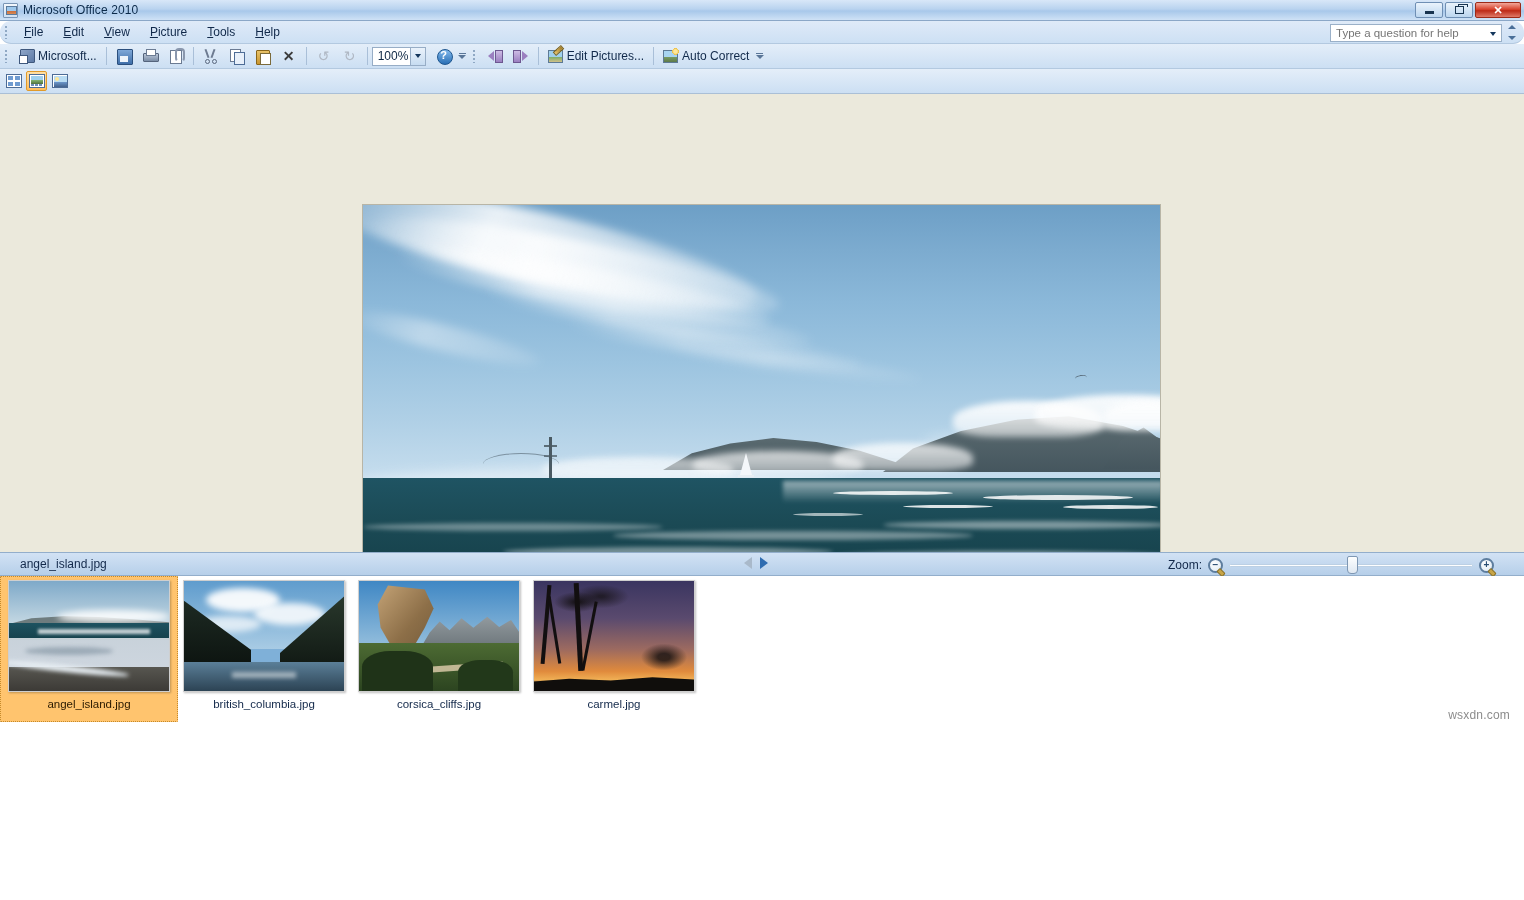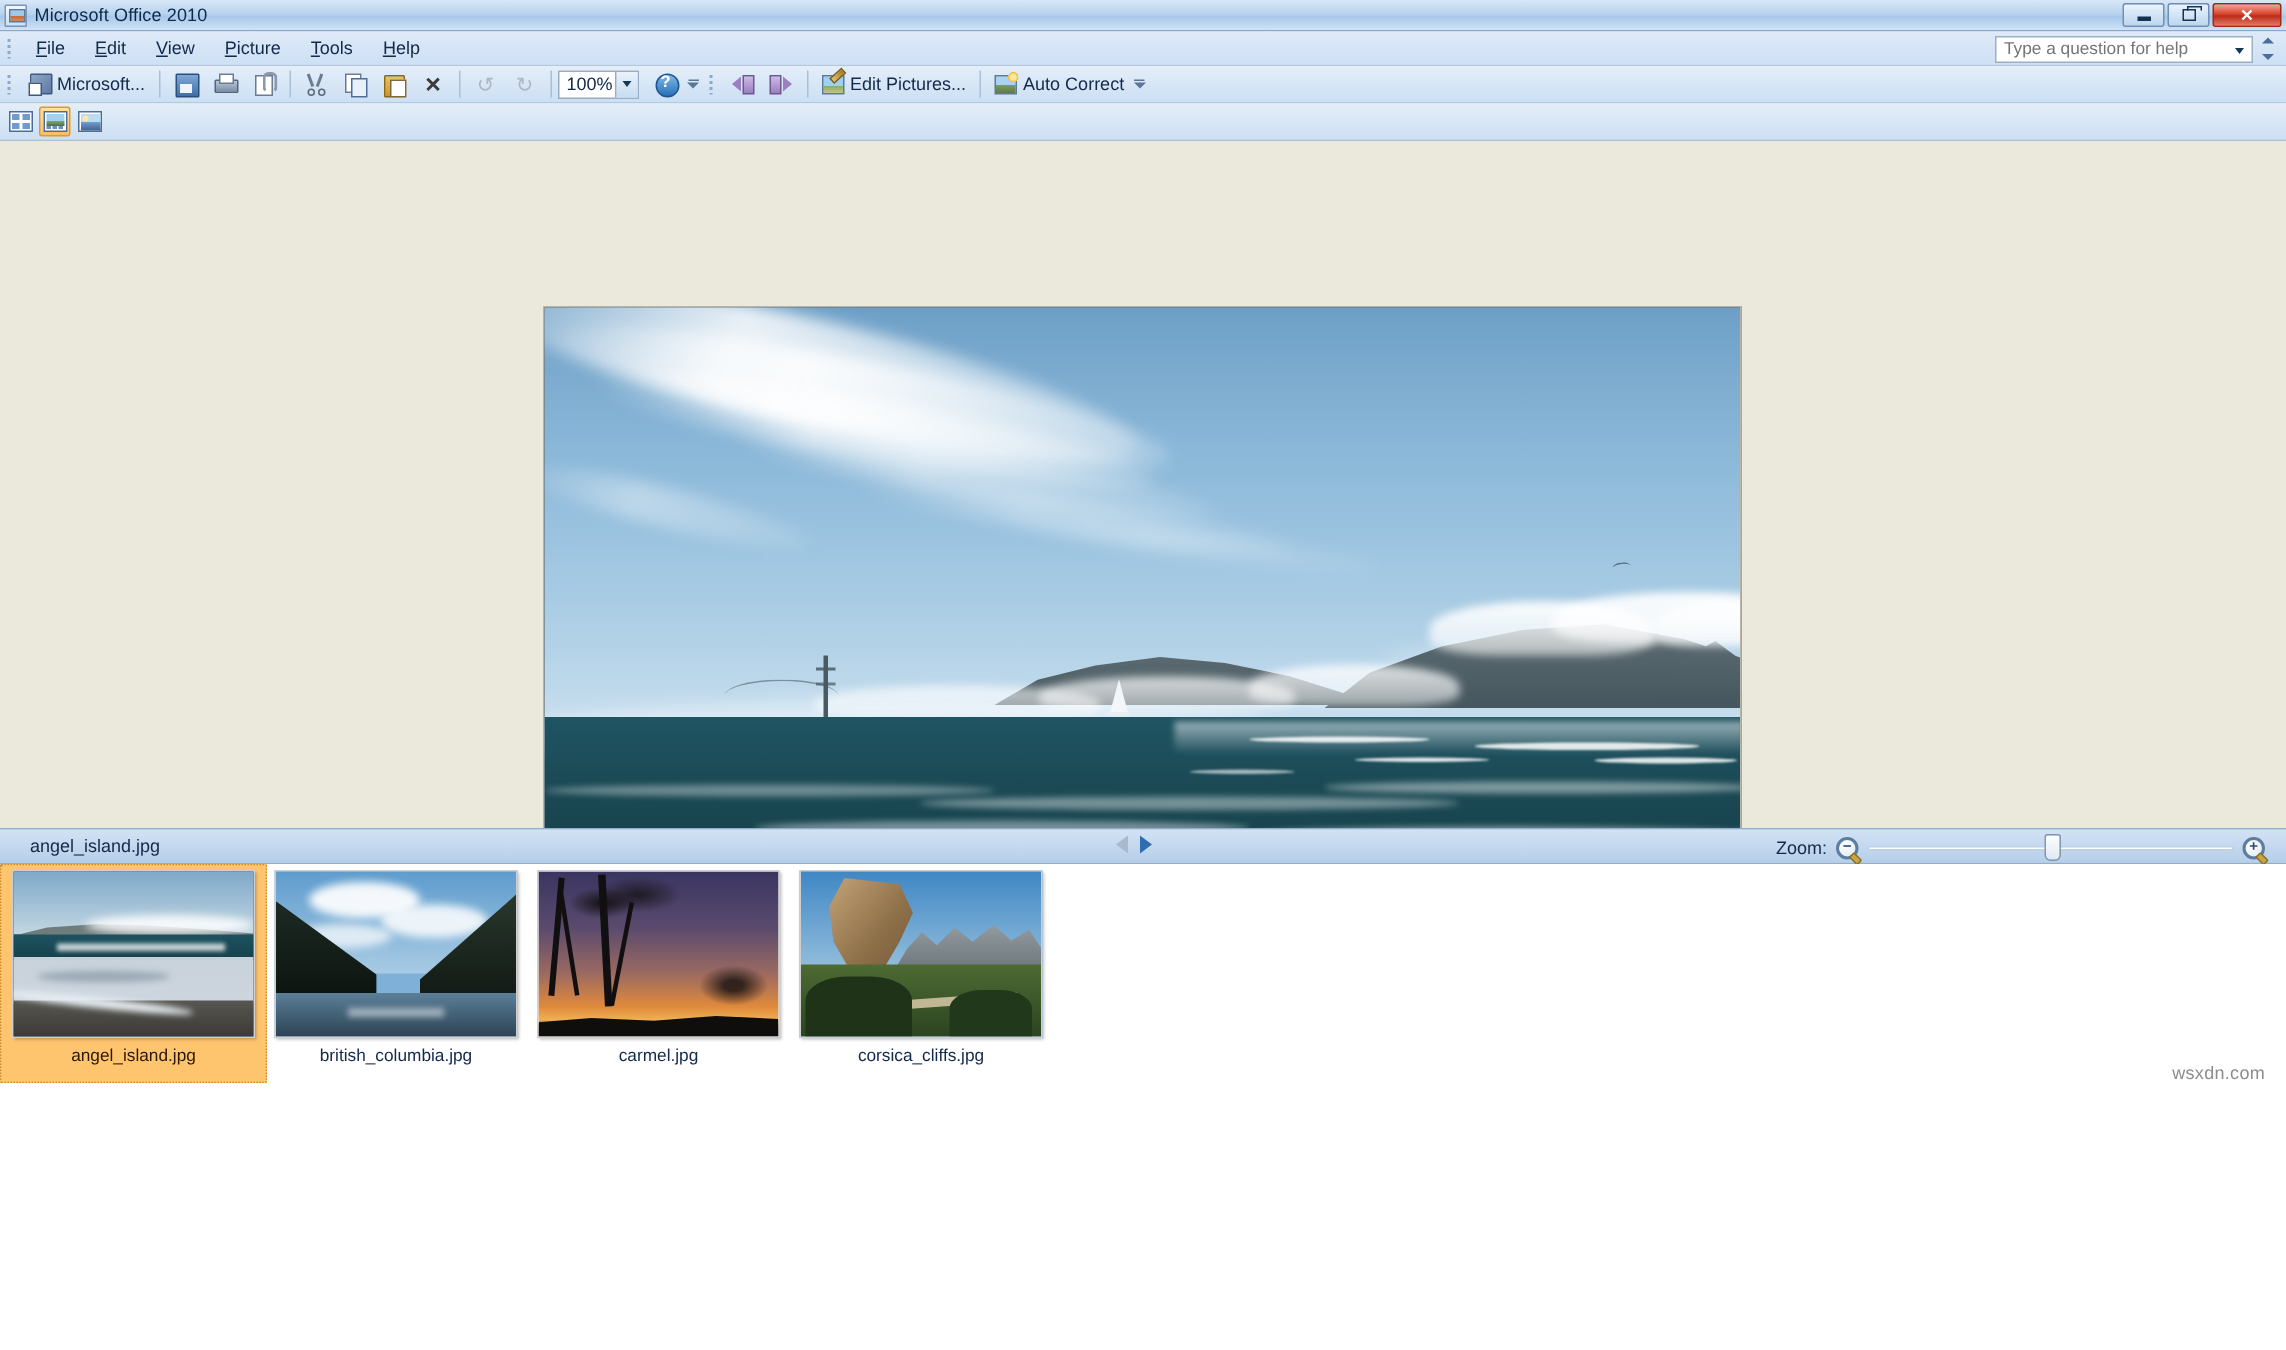--- a/index.html
+++ b/index.html
@@ -55,21 +55,21 @@
   .restore-sq::after {
     content:""; position:absolute; left:2px; top:-3px; width:8px; height:2px;
     border:1px solid #17334f; border-bottom:none; background:transparent;
   }
 
   
   .menubar {
     height: 23px; flex: 0 0 23px;
     background: linear-gradient(to bottom,#dfeaf8,#cde0f4);
     border-bottom: 1px solid #b3c9e0;
-    display: flex; align-items: center; position: relative;
+    display: flex; align-items: center; position: relative; border-radius: 11px;
   }
   .grip { width: 9px; height: 17px; margin: 0 3px 0 2px; position: relative; }
   .grip::before {
     content:""; position:absolute; left:3px; top:2px; width:2px; height:13px;
     background-image: repeating-linear-gradient(to bottom,#8fa8c4 0 2px, transparent 2px 4px);
   }
   .menu-item {
     padding: 3px 10px; font-size: 12px; color: #11294a; cursor: default; white-space: nowrap;
   }
   .menu-item u { text-decoration: underline; }
@@ -266,21 +266,21 @@
     background: linear-gradient(to bottom,#d2e2f4,#b6cfe9);
     border-top: 1px solid #93aecb; border-bottom:1px solid #93aecb;
     display:flex; align-items:center; position:relative;
   }
   .status-file { font-size: 12px; color:#13294a; margin-left: 20px; }
   .nav-arrows { position:absolute; left:744px; top:4px; display:flex; gap:8px; align-items:center; }
   .navtri { width:0;height:0; }
   .navtri.prev { border-top:6px solid transparent;border-bottom:6px solid transparent;border-right:8px solid #a9b9ca; }
   .navtri.next { border-top:6px solid transparent;border-bottom:6px solid transparent;border-left:8px solid #2f6cb0; }
   .zoom-area {
-    position:absolute; right: 14px; top:0; height:24px; display:flex; align-items:center; gap:6px;
+    position:absolute; right: 30px; top:0; height:24px; display:flex; align-items:center; gap:6px;
   }
   .zoom-label { font-size:12px; color:#13294a; }
   .mag {
     width:15px;height:15px;border-radius:50%;border:2px solid #5d7d9e;position:relative;
     background:radial-gradient(circle at 35% 30%,#ffffff,#dce8f2);
   }
   .mag::after{content:"";position:absolute;right:-4px;bottom:-4px;width:6px;height:3px;background:#c8a548;
     border:1px solid #8a7024;transform:rotate(45deg);border-radius:1px;}
   .mag .sign{position:absolute;left:0;right:0;top:0;bottom:0;display:flex;align-items:center;justify-content:center;
     font-size:10px;color:#2a4e73;font-weight:bold;line-height:1;}
@@ -600,50 +600,50 @@
              clip-path:polygon(0% 0%,100% 72%,100% 100%,0% 100%);"></div>
         <div style="position:absolute;right:0;top:14%;width:40%;height:66%;background:linear-gradient(to bottom,#29382c,#101813);
              clip-path:polygon(100% 0%,0% 78%,0% 100%,100% 100%);"></div>
         <div style="position:absolute;left:0;right:0;bottom:0;height:26%;background:linear-gradient(to bottom,#5b7f98,#2c4354);"></div>
         <div style="position:absolute;left:30%;bottom:12%;width:40%;height:5%;background:rgba(255,255,255,.5);filter:blur(2px);"></div>
       </div>
       <div class="thumb-label">british_columbia.jpg</div>
     </div>
 
     <div class="thumb">
+      <div class="thumb-img" style="background:#69a7d6;">
+        <div style="position:absolute;left:0;right:0;top:0;height:58%;background:linear-gradient(to bottom,#3f87c4,#92bddc);"></div>
+        <div style="position:absolute;right:0;top:26%;width:62%;height:36%;background:linear-gradient(to bottom,#9aa2a6,#6b7479);
+             clip-path:polygon(0% 100%,10% 58%,20% 30%,30% 52%,42% 22%,54% 46%,68% 18%,80% 44%,92% 26%,100% 56%,100% 100%);"></div>
+        <div style="position:absolute;left:8%;top:4%;width:46%;height:62%;
+             background:linear-gradient(130deg,#c8a77a,#8d6f48 55%,#6d5638);
+             clip-path:polygon(22% 0%,72% 6%,84% 34%,72% 62%,58% 88%,30% 96%,12% 62%,8% 28%);"></div>
+        <div style="position:absolute;left:0;right:0;bottom:0;height:44%;background:linear-gradient(to bottom,#4d6b33,#2c4420);"></div>
+        <div style="position:absolute;left:10%;bottom:18%;width:80%;height:5%;background:#cfc2a0;transform:rotate(-4deg);opacity:.9;"></div>
+        <div style="position:absolute;left:2%;bottom:0;width:44%;height:36%;background:#1f3318;border-radius:40% 40% 0 0;"></div>
+        <div style="position:absolute;right:4%;bottom:0;width:34%;height:28%;background:#22381a;border-radius:40% 40% 0 0;"></div>
+      </div>
+      <div class="thumb-label">corsica_cliffs.jpg</div>
+    </div>
+
+    <div class="thumb">
       <div class="thumb-img" style="background:linear-gradient(to bottom,#3a3560 0%,#5a4a6e 34%,#9c6a60 62%,#e08a3c 82%,#f0b055 90%,#2a2420 95%,#151210 100%);">
         <div style="position:absolute;left:6%;top:4%;width:4px;height:72%;background:#120f10;transform:rotate(5deg);"></div>
         <div style="position:absolute;left:12%;top:14%;width:3px;height:62%;background:#120f10;transform:rotate(-9deg);"></div>
         <div style="position:absolute;left:26%;top:2%;width:5px;height:80%;background:#120f10;transform:rotate(-3deg);"></div>
         <div style="position:absolute;left:34%;top:18%;width:3px;height:64%;background:#120f10;transform:rotate(11deg);"></div>
         <div style="position:absolute;left:10%;top:8%;width:34%;height:22%;
              background:radial-gradient(ellipse,rgba(18,15,16,.85) 8%,transparent 60%);"></div>
         <div style="position:absolute;left:22%;top:2%;width:40%;height:24%;
              background:radial-gradient(ellipse,rgba(18,15,16,.7) 6%,transparent 62%);"></div>
         <div style="position:absolute;left:66%;top:56%;width:30%;height:26%;
              background:radial-gradient(ellipse,rgba(18,15,16,.8) 18%,transparent 68%);"></div>
         <div style="position:absolute;left:0;right:0;bottom:0;height:16%;background:#100e0c;
              clip-path:polygon(0% 46%,22% 30%,48% 40%,74% 22%,100% 34%,100% 100%,0% 100%);"></div>
       </div>
       <div class="thumb-label">carmel.jpg</div>
     </div>
 
-    <div class="thumb">
-      <div class="thumb-img" style="background:#69a7d6;">
-        <div style="position:absolute;left:0;right:0;top:0;height:58%;background:linear-gradient(to bottom,#3f87c4,#92bddc);"></div>
-        <div style="position:absolute;right:0;top:26%;width:62%;height:36%;background:linear-gradient(to bottom,#9aa2a6,#6b7479);
-             clip-path:polygon(0% 100%,10% 58%,20% 30%,30% 52%,42% 22%,54% 46%,68% 18%,80% 44%,92% 26%,100% 56%,100% 100%);"></div>
-        <div style="position:absolute;left:8%;top:4%;width:46%;height:62%;
-             background:linear-gradient(130deg,#c8a77a,#8d6f48 55%,#6d5638);
-             clip-path:polygon(22% 0%,72% 6%,84% 34%,72% 62%,58% 88%,30% 96%,12% 62%,8% 28%);"></div>
-        <div style="position:absolute;left:0;right:0;bottom:0;height:44%;background:linear-gradient(to bottom,#4d6b33,#2c4420);"></div>
-        <div style="position:absolute;left:10%;bottom:18%;width:80%;height:5%;background:#cfc2a0;transform:rotate(-4deg);opacity:.9;"></div>
-        <div style="position:absolute;left:2%;bottom:0;width:44%;height:36%;background:#1f3318;border-radius:40% 40% 0 0;"></div>
-        <div style="position:absolute;right:4%;bottom:0;width:34%;height:28%;background:#22381a;border-radius:40% 40% 0 0;"></div>
-      </div>
-      <div class="thumb-label">corsica_cliffs.jpg</div>
-    </div>
-
 
   </div>
 
   <div class="watermark">wsxdn.com</div>
 </div>
 
 </body></html>

